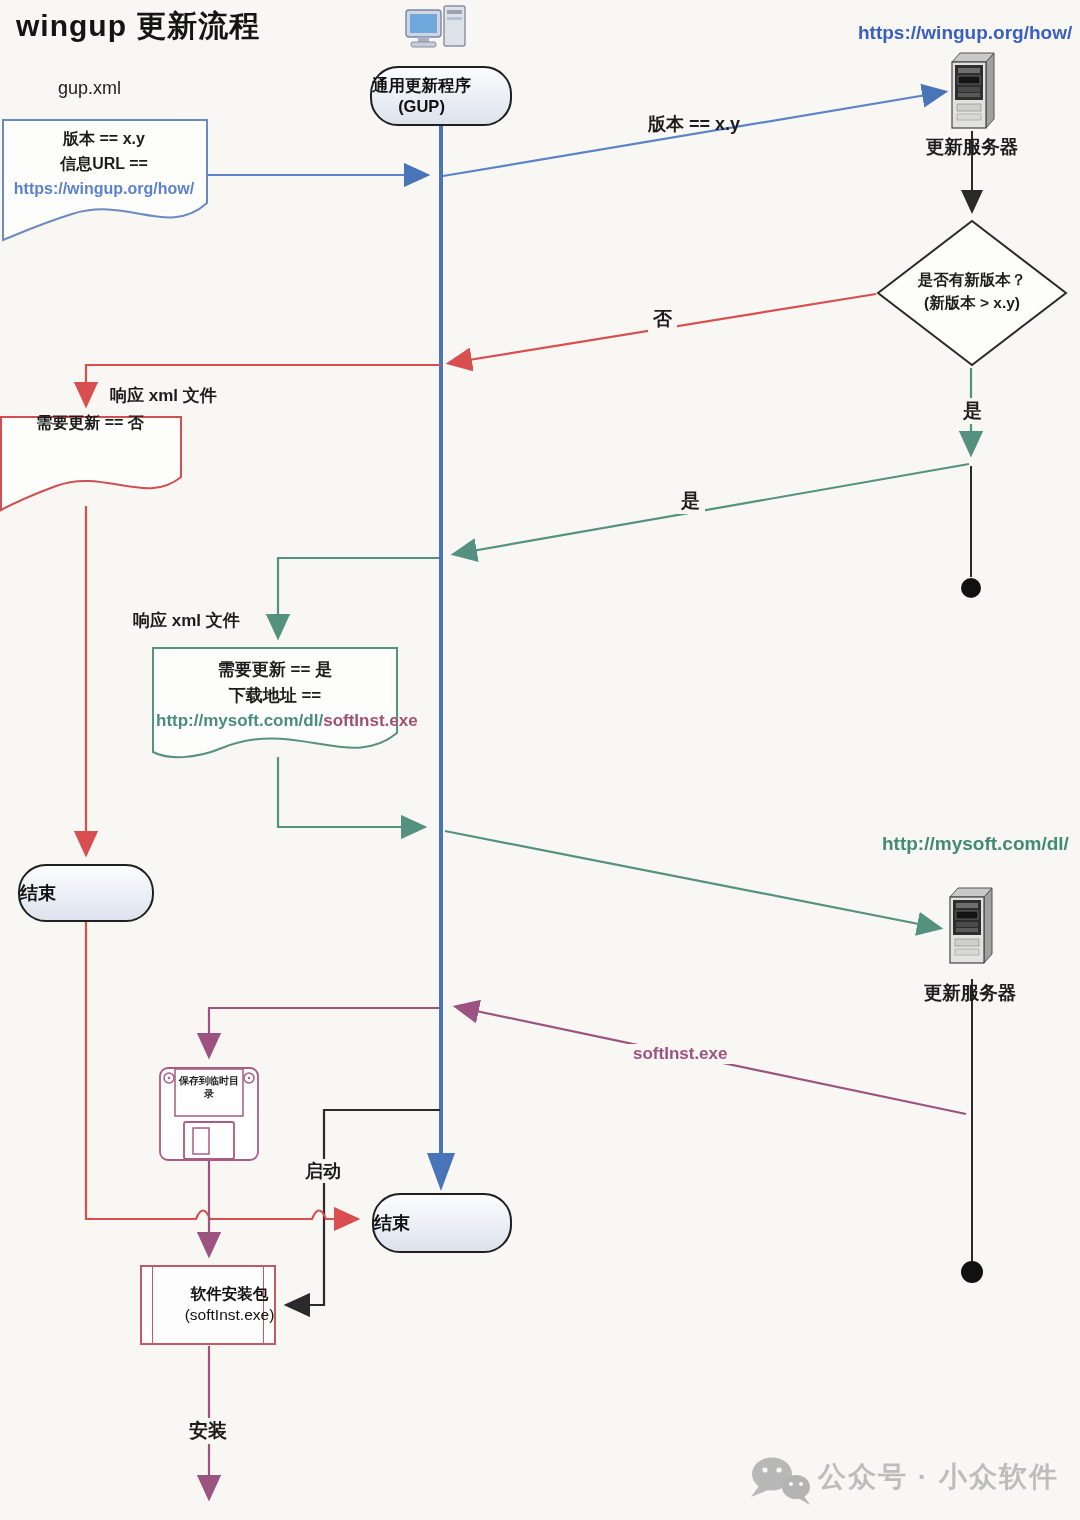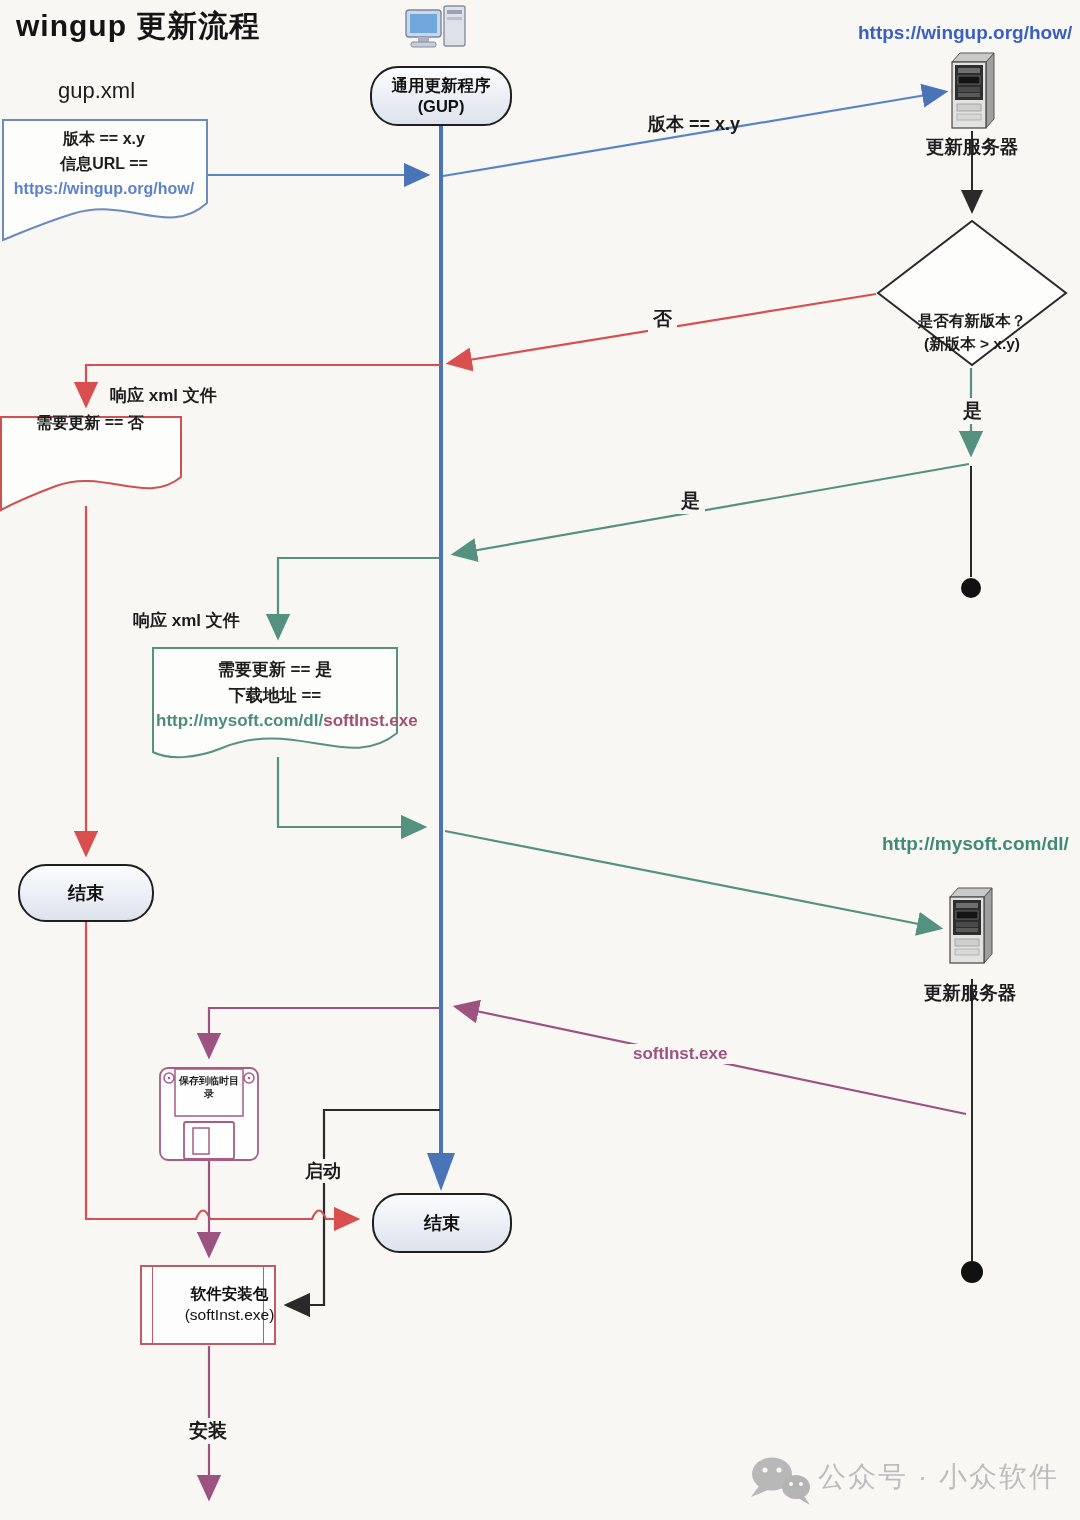--- a/index.html
+++ b/index.html
@@ -11,21 +11,21 @@
     padding-left:32px;
   }
   svg.wires{position:absolute;left:0;top:0;z-index:1;}
   .label{position:absolute;z-index:3;white-space:nowrap;}
   .onwire{background:#f8f7f4;padding:0 5px;}
   .bold{font-weight:bold;}
   
   .pill{
     position:absolute;z-index:2;border:2.5px solid #1f1f1f;border-radius:28px;
     background:linear-gradient(#fbfcfe,#dde2ec);
-    display:flex;align-items:center;justify-content:center;
+    display:flex;align-items:center;
     font-weight:bold;color:#111;
   }
   .gup-pill{left:370px;top:66px;width:138px;height:56px;font-size:16.5px;line-height:1.25;text-align:center;}
   .end-left{left:18px;top:864px;width:132px;height:54px;font-size:18px;}
   .end-center{left:372px;top:1193px;width:136px;height:56px;font-size:18px;}
   
   .installer{
     position:absolute;z-index:2;left:140px;top:1265px;width:136px;height:80px;
     border:2px solid #c25a66;background:#fdfdfd;box-sizing:border-box;
     display:flex;align-items:center;justify-content:center;
@@ -39,24 +39,24 @@
   .doctext{position:absolute;z-index:3;text-align:center;}
   .doc1-text{left:4px;top:127px;width:200px;font-size:16px;line-height:1.55;}
   .doc2-text{left:8px;top:413px;width:164px;font-size:16px;}
   .doc3-text{left:156px;top:657px;width:238px;font-size:17px;line-height:1.5;}
   .url-blue{color:#5d82cc;font-weight:bold;}
   .url-top{color:#3a5fc2;font-weight:bold;font-size:19px;}
   .url-teal{color:#418a76;font-weight:bold;font-size:19px;}
   .doc3-url{color:#4a8d7a;font-weight:bold;}
   .doc3-file{color:#a0526f;font-weight:bold;}
   .title{left:16px;top:6px;font-size:30px;font-weight:800;letter-spacing:1px;color:#141414;}
-  .decision-text{left:886px;top:268px;width:172px;font-size:15.5px;line-height:1.5;font-weight:bold;z-index:3;position:absolute;text-align:center;margin-top:41px;}
+  .decision-text{left:886px;top:268px;width:172px;font-size:15.5px;line-height:1.5;font-weight:bold;z-index:3;position:absolute;text-align:center;}
   .server-label{position:absolute;z-index:3;width:110px;text-align:center;font-size:18.5px;font-weight:bold;}
   .floppy-text{position:absolute;z-index:3;left:176px;top:1074px;width:66px;font-size:10px;font-weight:bold;line-height:1.3;text-align:center;}
-  .watermark{position:absolute;z-index:3;left:818px;top:1458px;font-size:28px;font-weight:400;color:#bdbdbd;letter-spacing:2px;}
+  .watermark{position:absolute;z-index:3;left:818px;top:1458px;font-size:28px;font-weight:700;color:#bdbdbd;letter-spacing:2px;}
 </style>
 </head>
 <body>
 
 <div class="canvas">
 
   <svg class="wires" width="1080" height="1520" viewBox="0 0 1080 1520">
     <defs>
       <marker id="mblue" markerWidth="13" markerHeight="11" refX="10" refY="5.5" orient="auto">
         <path d="M0,0 L12,5.5 L0,11 Z" fill="#4a74b8"></path>
@@ -168,21 +168,21 @@
 
   <div class="label title">wingup 更新流程</div>
 
   <div class="pill gup-pill">
     <div>
       <div>通用更新程序</div>
       <div>(GUP)</div>
     </div>
   </div>
 
-  <div class="label" style="left:58px;top:78px;font-size:22px;">gup.xml</div>
+  <div class="label" style="left:58px;top:78px;font-size:18px;">gup.xml</div>
 
   <div class="doctext doc1-text">
     <div class="bold">版本 == x.y</div>
     <div class="bold">信息URL ==</div>
     <div class="url-blue">https://wingup.org/how/</div>
   </div>
 
   <div class="label url-top" style="left:858px;top:22px;">https://wingup.org/how/</div>
   <div class="server-label" style="left:917px;top:134px;">更新服务器</div>
 

